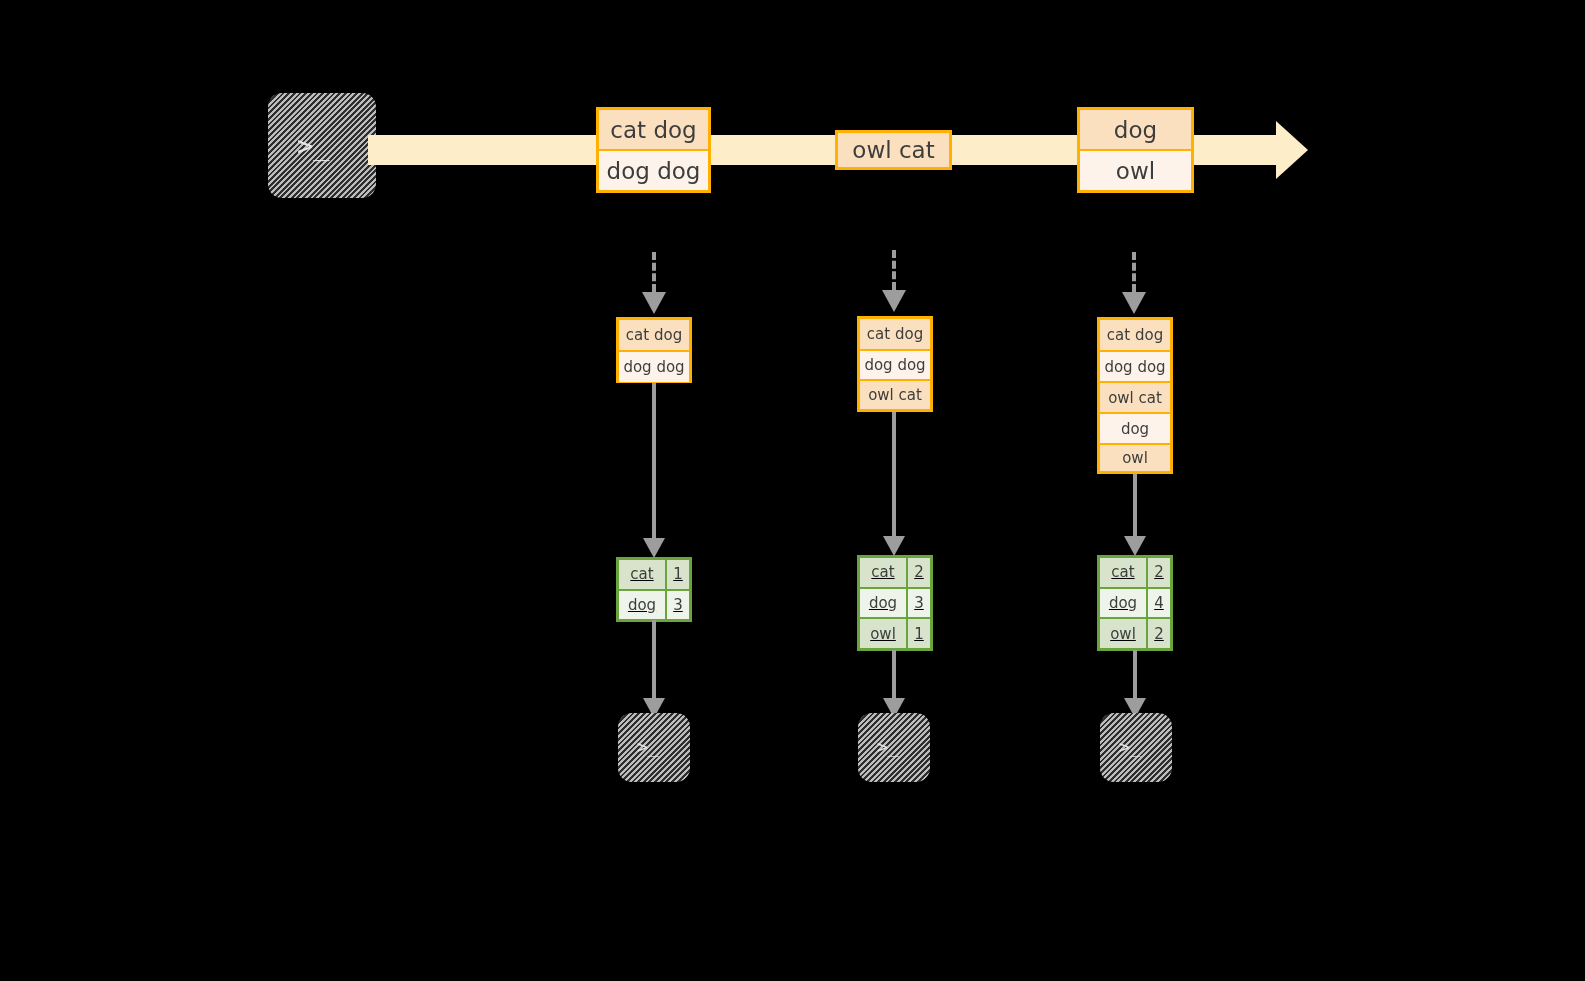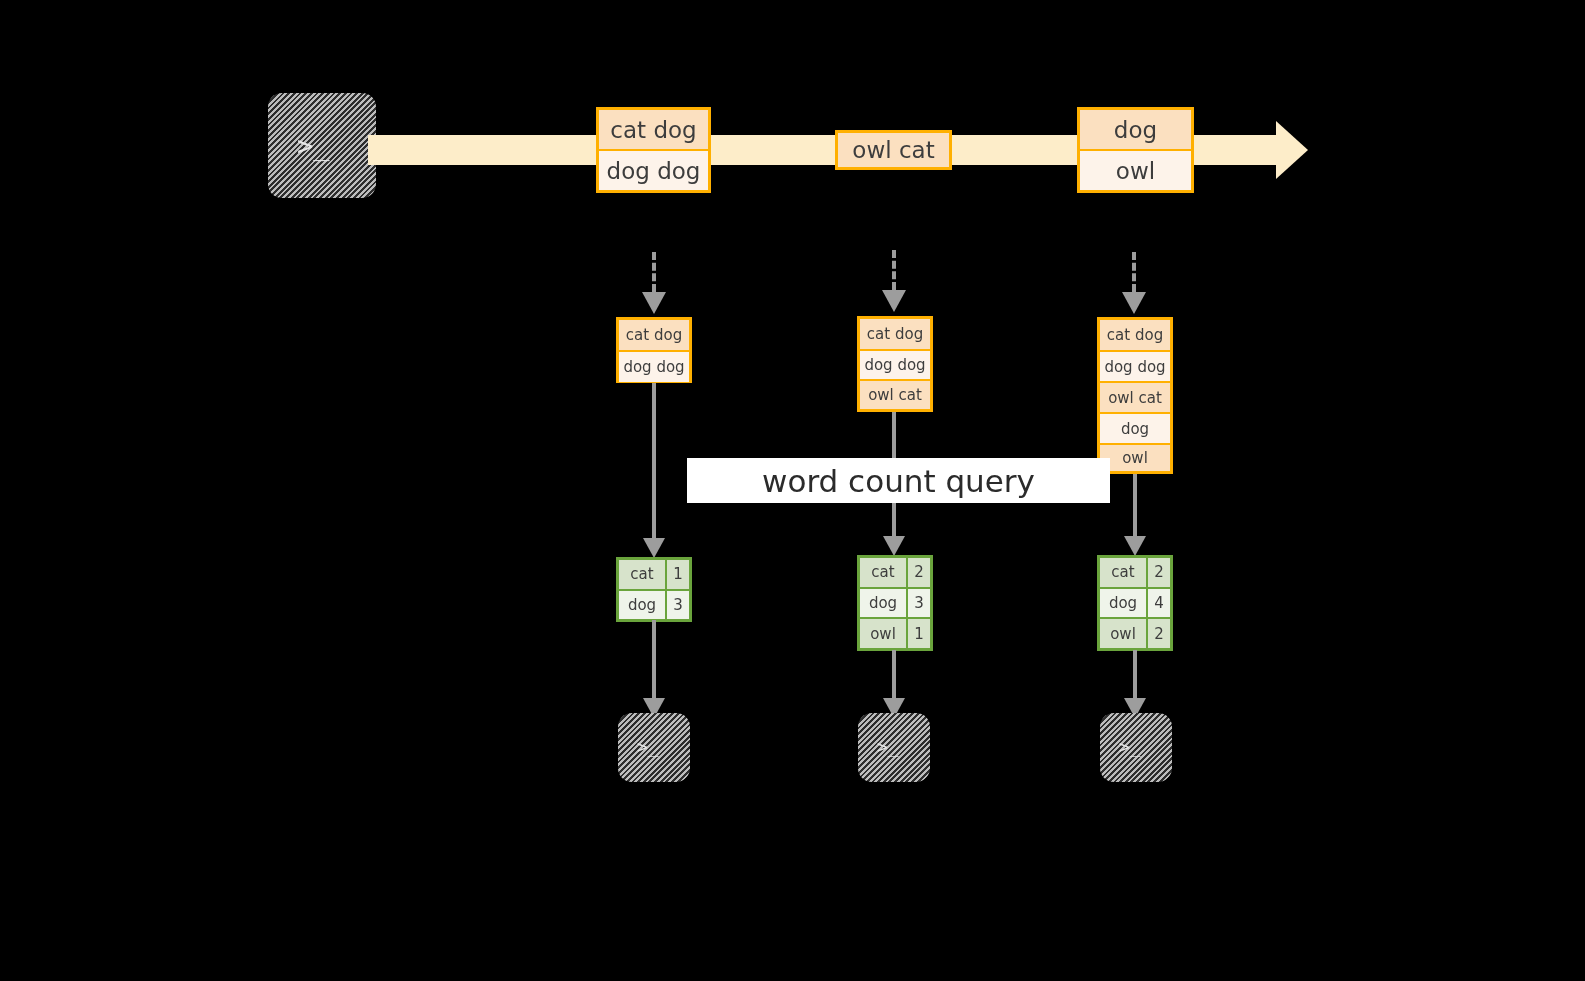--- a/index.html
+++ b/index.html
@@ -76,20 +76,21 @@
   .gbox {
     position: absolute;
     border: 3px solid #6aa43c;
     display: flex;
     flex-direction: column;
   }
   .grow {
     display: flex;
     flex: 1 1 auto;
     border-bottom: 2px solid #6aa43c;
+    text-decoration: underline;
   }
   .grow:last-child { border-bottom: none; }
   .gcell {
     display: flex;
     align-items: center;
     justify-content: center;
     color: #3d3d3d;
     white-space: nowrap;
   }
   .gcell.word  { flex: 0 0 48px; border-right: 2px solid #6aa43c; }
@@ -287,17 +288,14 @@
 
   <div class="varrow" style="left:1123px; top:650px; width:24px; height:68px;">
     <div class="shaft" style="height:50px;"></div>
     <div class="head"></div>
   </div>
 
   <div class="terminal" style="left:1100px; top:713px; width:72px; height:69px;">
     <div class="prompt" style="left:12px; top:18px; font-size:18px;">&gt;_</div>
   </div>
 
-  <div class="query-band" style="left:687px; top:458px; width:423px; height:45px;">
-    <span class="qlabel" style="font-size:31px;">word count query</span>
-  </div>
 
 </div>
 
 </body></html>

